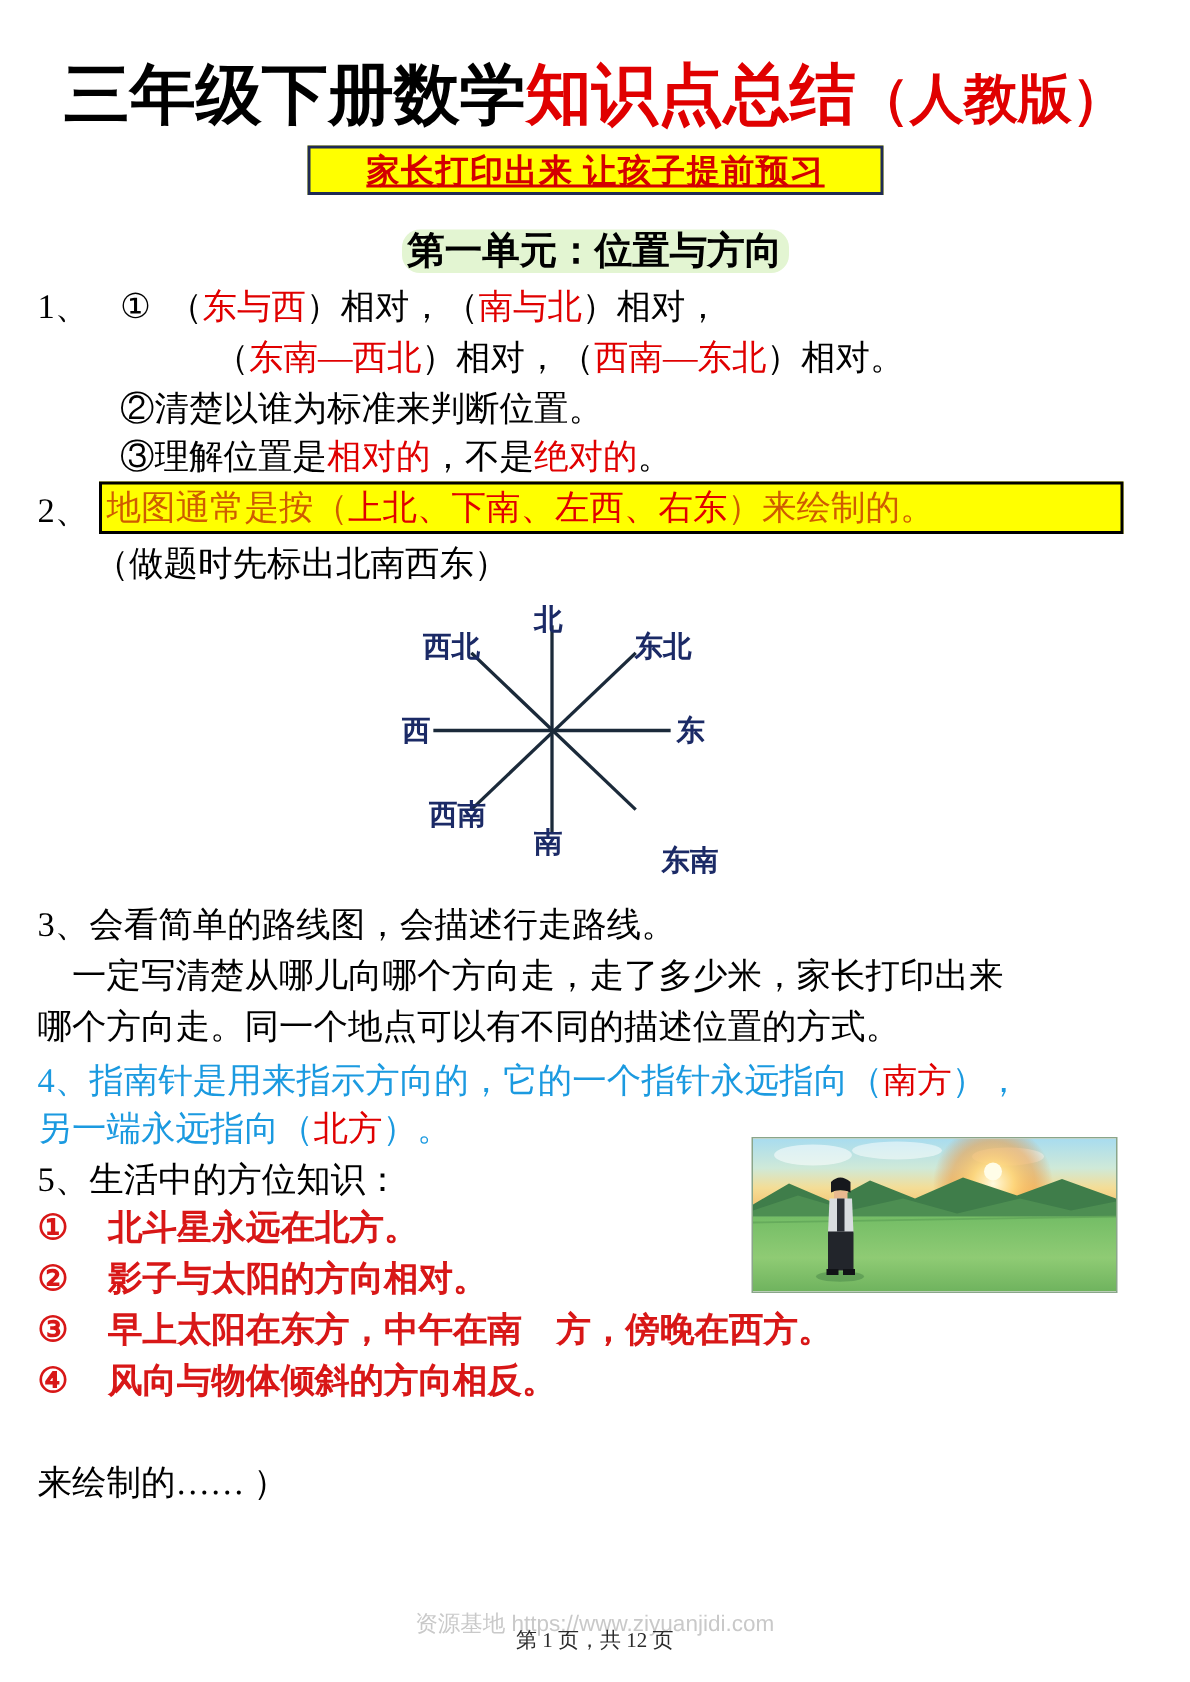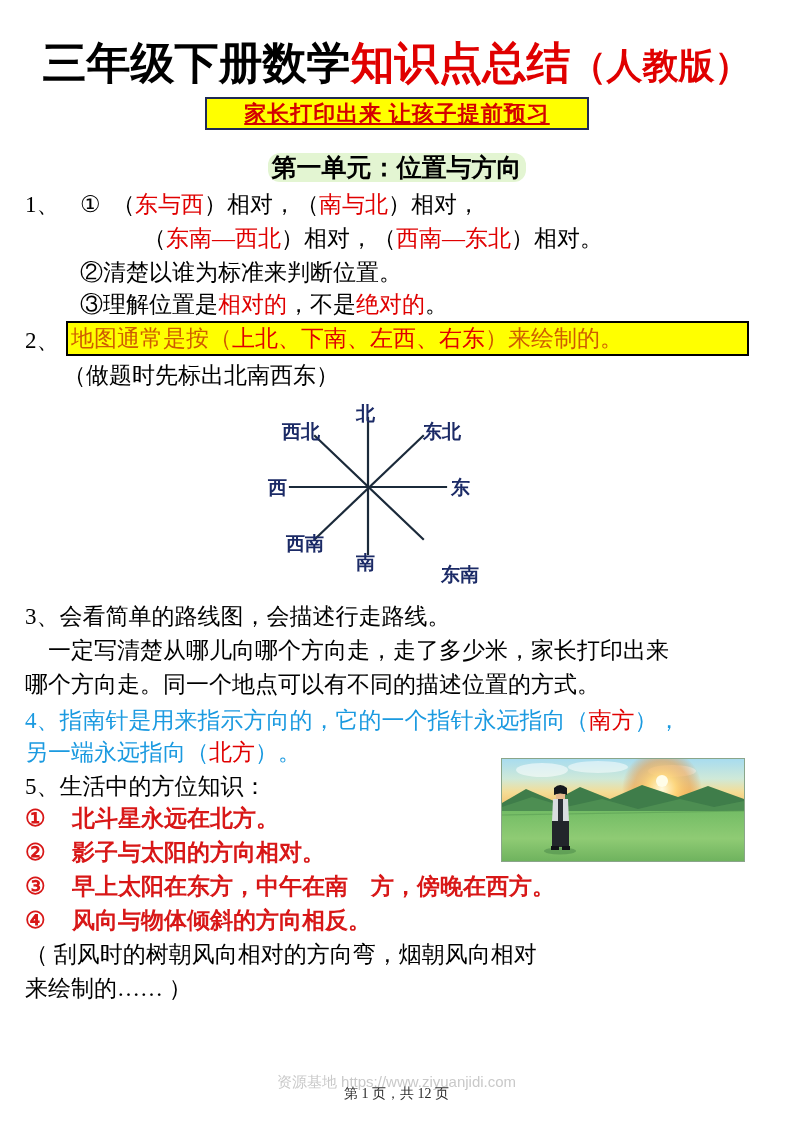--- a/index.html
+++ b/index.html
@@ -235,21 +235,20 @@
 
   <div class="line redb" style="top:838px; left:25px;">②</div>
   <div class="line redb" style="top:838px; left:72px;">影子与太阳的方向相对。</div>
 
   <div class="line redb" style="top:872px; left:25px;">③</div>
   <div class="line redb" style="top:872px; left:72px;">早上太阳在东方，中午在南　方，傍晚在西方。</div>
 
   <div class="line redb" style="top:906px; left:25px;">④</div>
   <div class="line redb" style="top:906px; left:72px;">风向与物体倾斜的方向相反。</div>
 
-  <div class="line" style="top:940px; left:25px;">（ 刮风时的树朝风向相对的方向弯，烟朝风向相对</div>
   <div class="line" style="top:974px; left:25px;">来绘制的……  ）</div>
 
   <div class="illus">
     <svg width="242" height="102" viewBox="0 0 242 102">
       <defs>
         <linearGradient id="sky" x1="0" y1="0" x2="0" y2="1">
           <stop offset="0%" stop-color="#a8dcef"></stop>
           <stop offset="45%" stop-color="#cfe9d8"></stop>
           <stop offset="75%" stop-color="#f4dd96"></stop>
           <stop offset="100%" stop-color="#f5c878"></stop>

